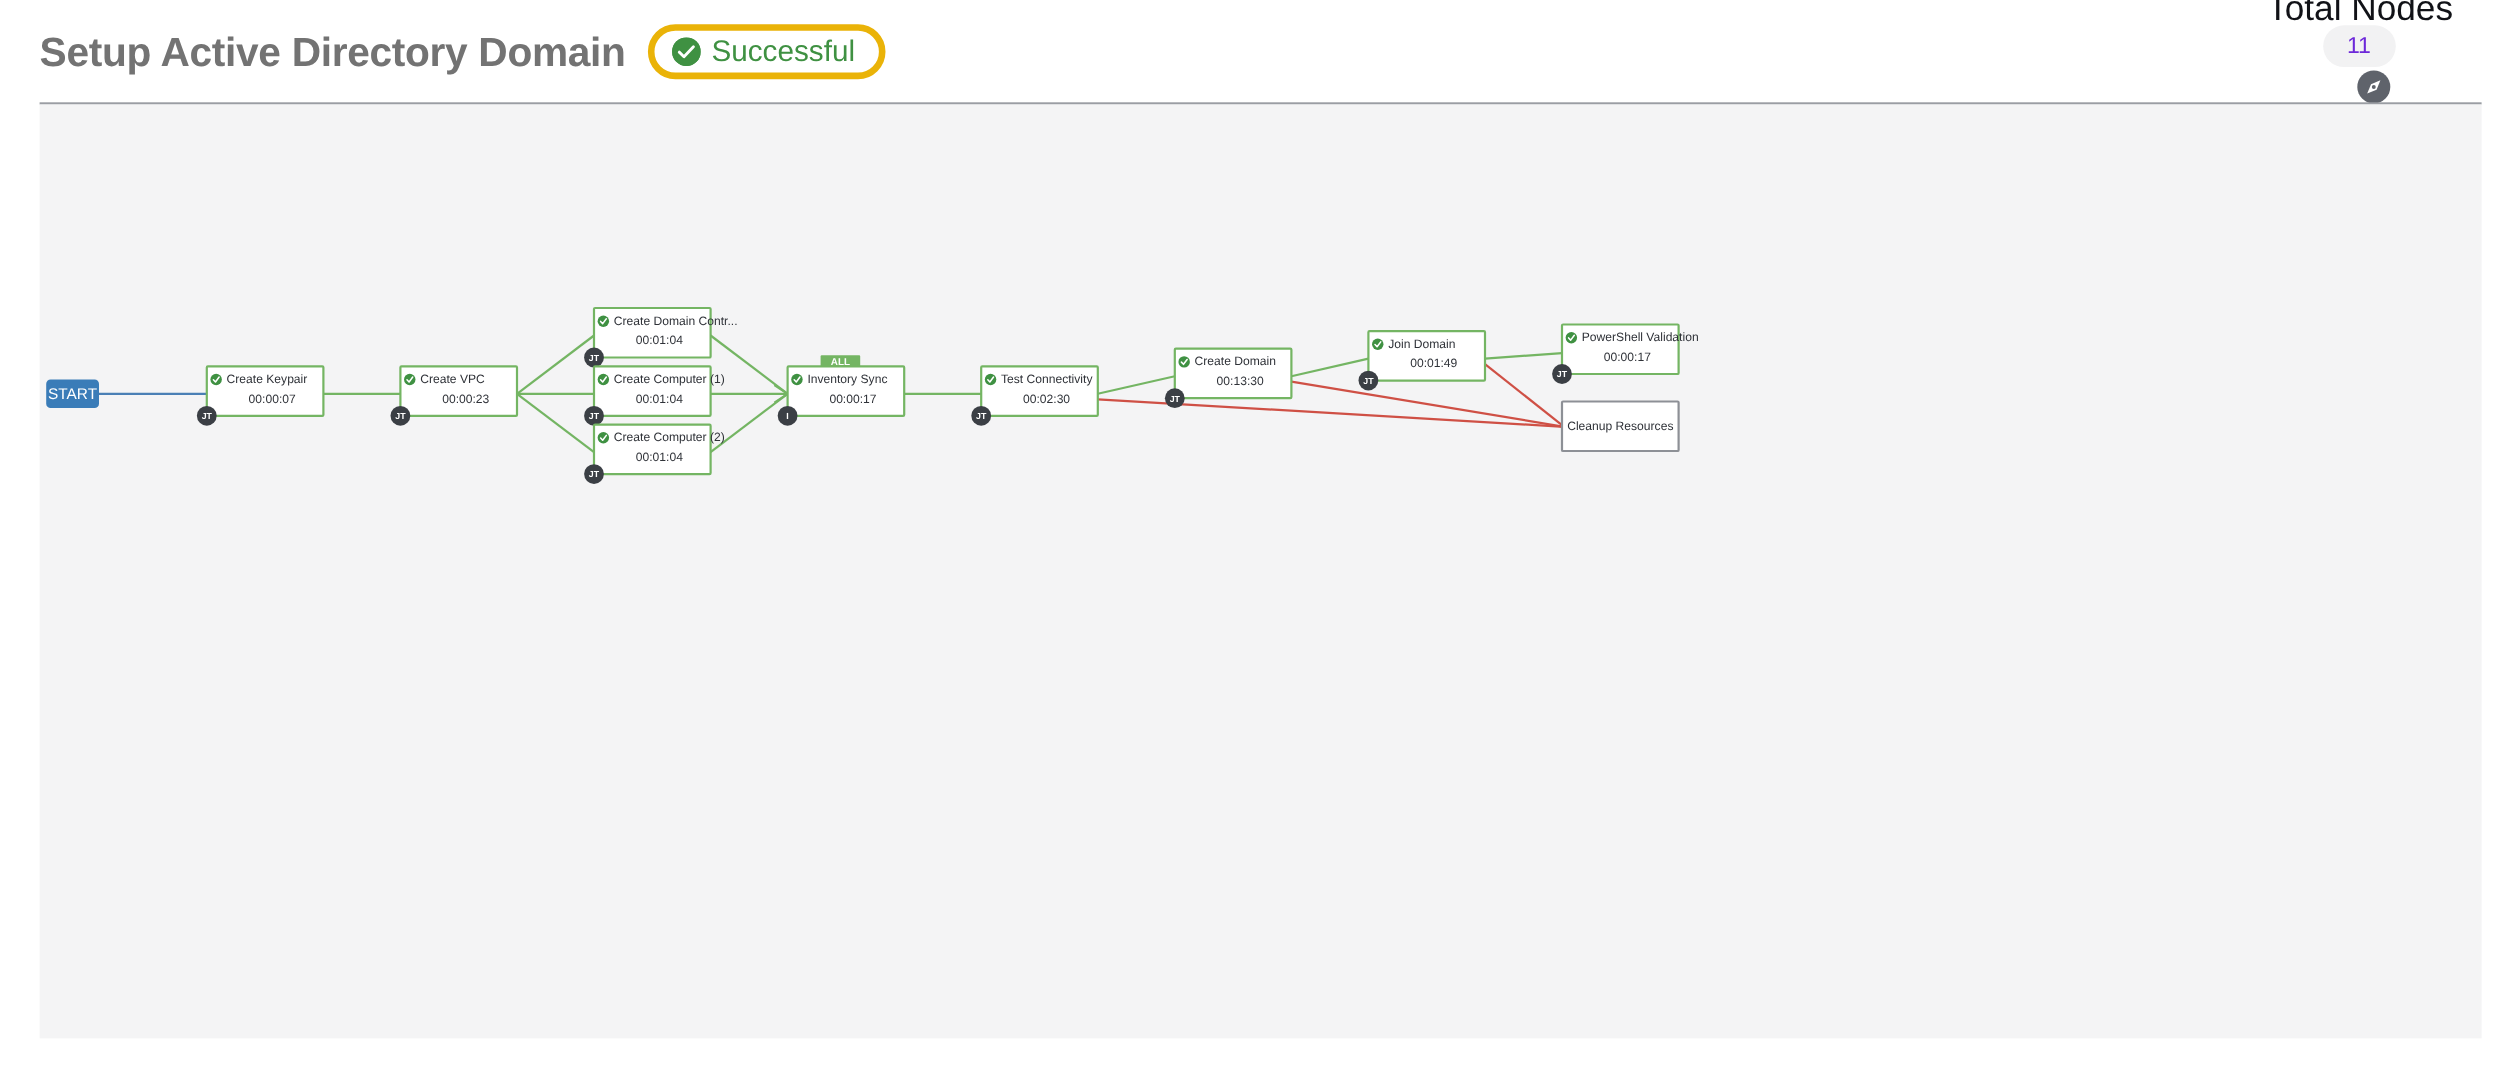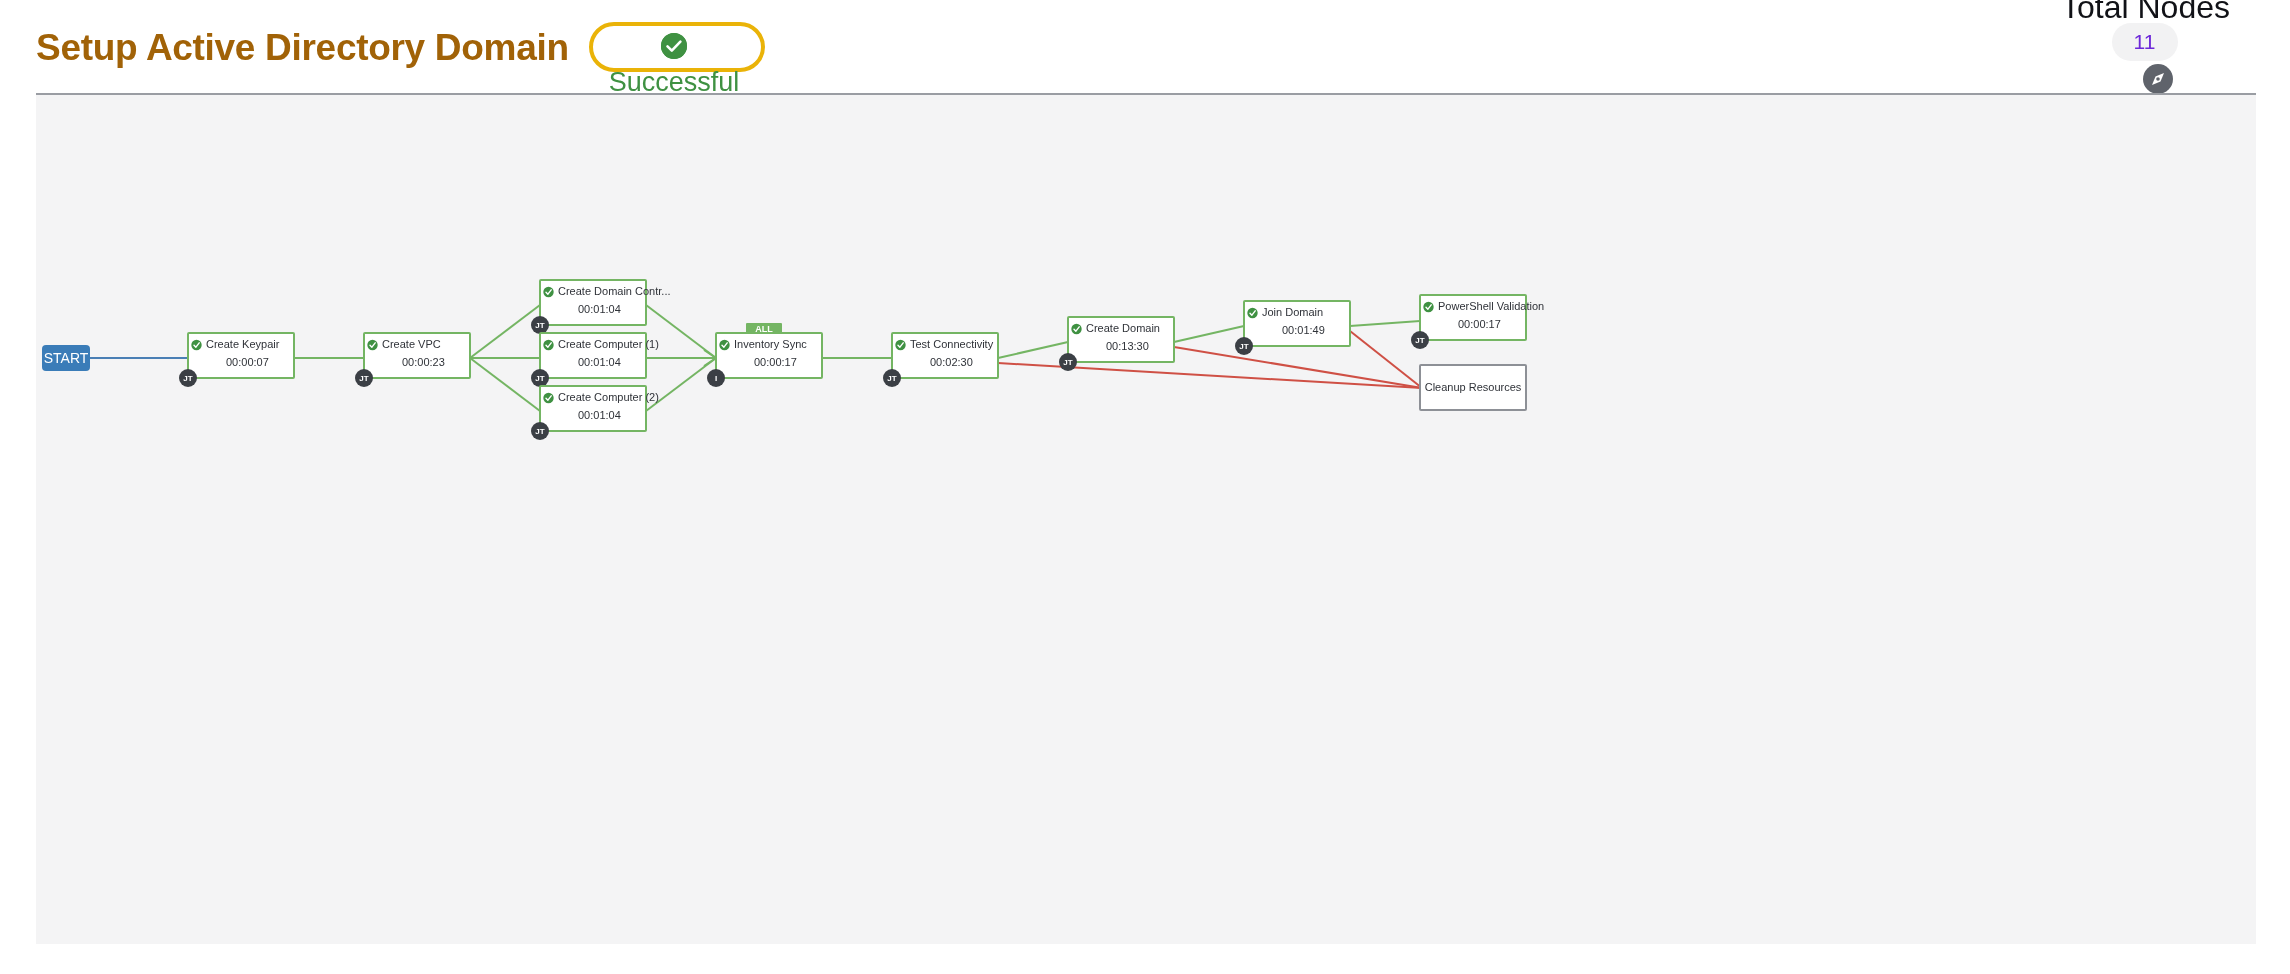--- a/index.html
+++ b/index.html
@@ -15,31 +15,30 @@
   
   .header {
     position: absolute; left: 0; top: 0; width: 2290px; height: 94px;
     background: #ffffff;
   }
   .header-inner {
     position: absolute; left: 36px; top: 0; right: 34px; height: 94px;
     display: flex; align-items: center;
   }
   .title {
-    font-size: 37px; font-weight: bold; color: #a16207;
+    font-size: 37px; font-weight: bold; color: #737373;
     letter-spacing: -0.3px; white-space: nowrap;
     line-height: 1;
   }
   .status-pill {
     margin-left: 20px;
     display: inline-flex; align-items: center; gap: 10px;
-    border: 4px solid #eab308; border-radius: 26px;
+    border: 6px solid #eab308; border-radius: 26px;
     padding: 7px 22px 8px 16px; background: #fff;
     height: 50px;
-    flex-direction: column;
   }
   .status-pill .label {
     font-size: 27px; color: #3f9142; line-height: 1; white-space: nowrap;
   }
   .check-badge {
     width: 26px; height: 26px; border-radius: 50%;
     background: #3f9142; display: inline-flex;
     align-items: center; justify-content: center; flex: 0 0 auto;
   }
   .check-badge svg { display: block; }

